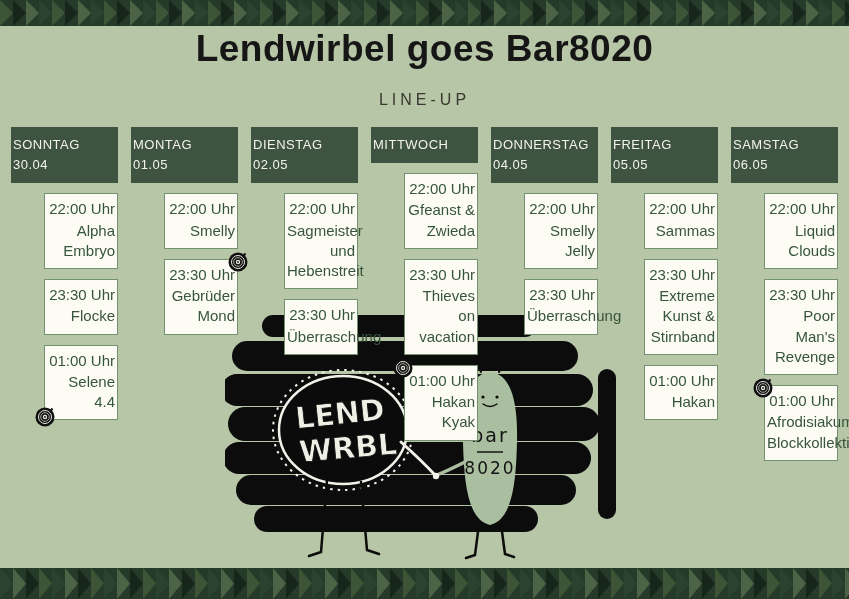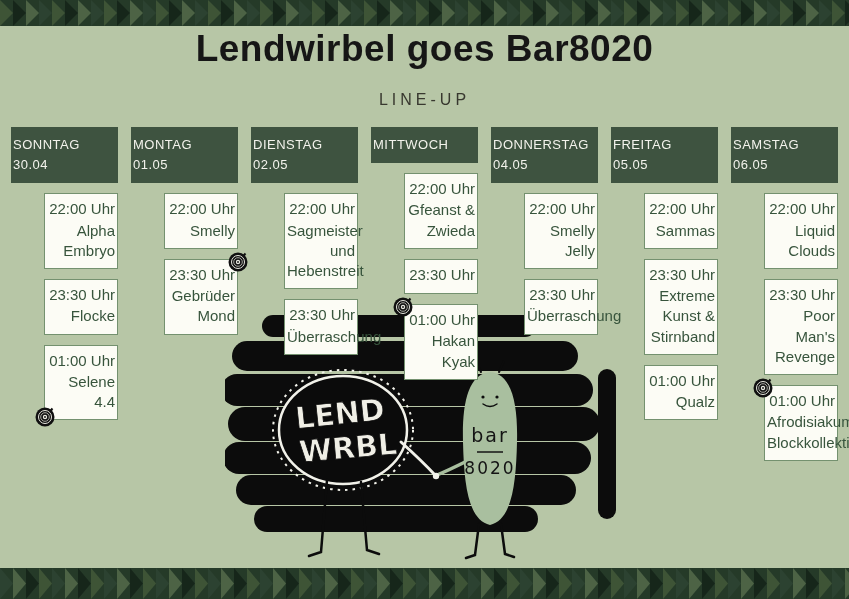--- a/index.html
+++ b/index.html
@@ -135,20 +135,21 @@
     <div class="col">
       <div class="day-head">
         <div>MITTWOCH</div>
       </div>
       <div class="event">
         <div class="ev-time">22:00 Uhr</div>
         <div class="ev-act">Gfeanst &amp; Zwieda</div>
       </div>
       <div class="event">
         <div class="ev-time">23:30 Uhr</div>
+        <div class="ev-act">Thieves on vacation</div>
       </div>
       <div class="event">
         <span class="vinyl v-tl">
           <svg viewBox="0 0 22 22" width="22" height="22">
             <line x1="18.5" y1="2.5" x2="13.5" y2="8" stroke="#101010" stroke-width="2"></line>
             <circle cx="11" cy="11" r="9.5" fill="#101010"></circle>
             <circle cx="11" cy="11" r="6.5" fill="none" stroke="#e8e8e0" stroke-width="1"></circle>
             <circle cx="11" cy="11" r="4.3" fill="none" stroke="#e8e8e0" stroke-width="0.7"></circle>
             <circle cx="11" cy="11" r="2.2" fill="#e8e8e0"></circle>
             <circle cx="11" cy="11" r="0.9" fill="#101010"></circle>
@@ -182,21 +183,21 @@
       <div class="event">
         <div class="ev-time">22:00 Uhr</div>
         <div class="ev-act">Sammas</div>
       </div>
       <div class="event">
         <div class="ev-time">23:30 Uhr</div>
         <div class="ev-act">Extreme Kunst &amp; Stirnband</div>
       </div>
       <div class="event">
         <div class="ev-time">01:00 Uhr</div>
-        <div class="ev-act">Qualz</div>
+        <div class="ev-act">Hakan</div>
       </div>
     </div>
 
     <div class="col">
       <div class="day-head">
         <div>SAMSTAG</div>
         <div>06.05</div>
       </div>
       <div class="event">
         <div class="ev-time">22:00 Uhr</div>

